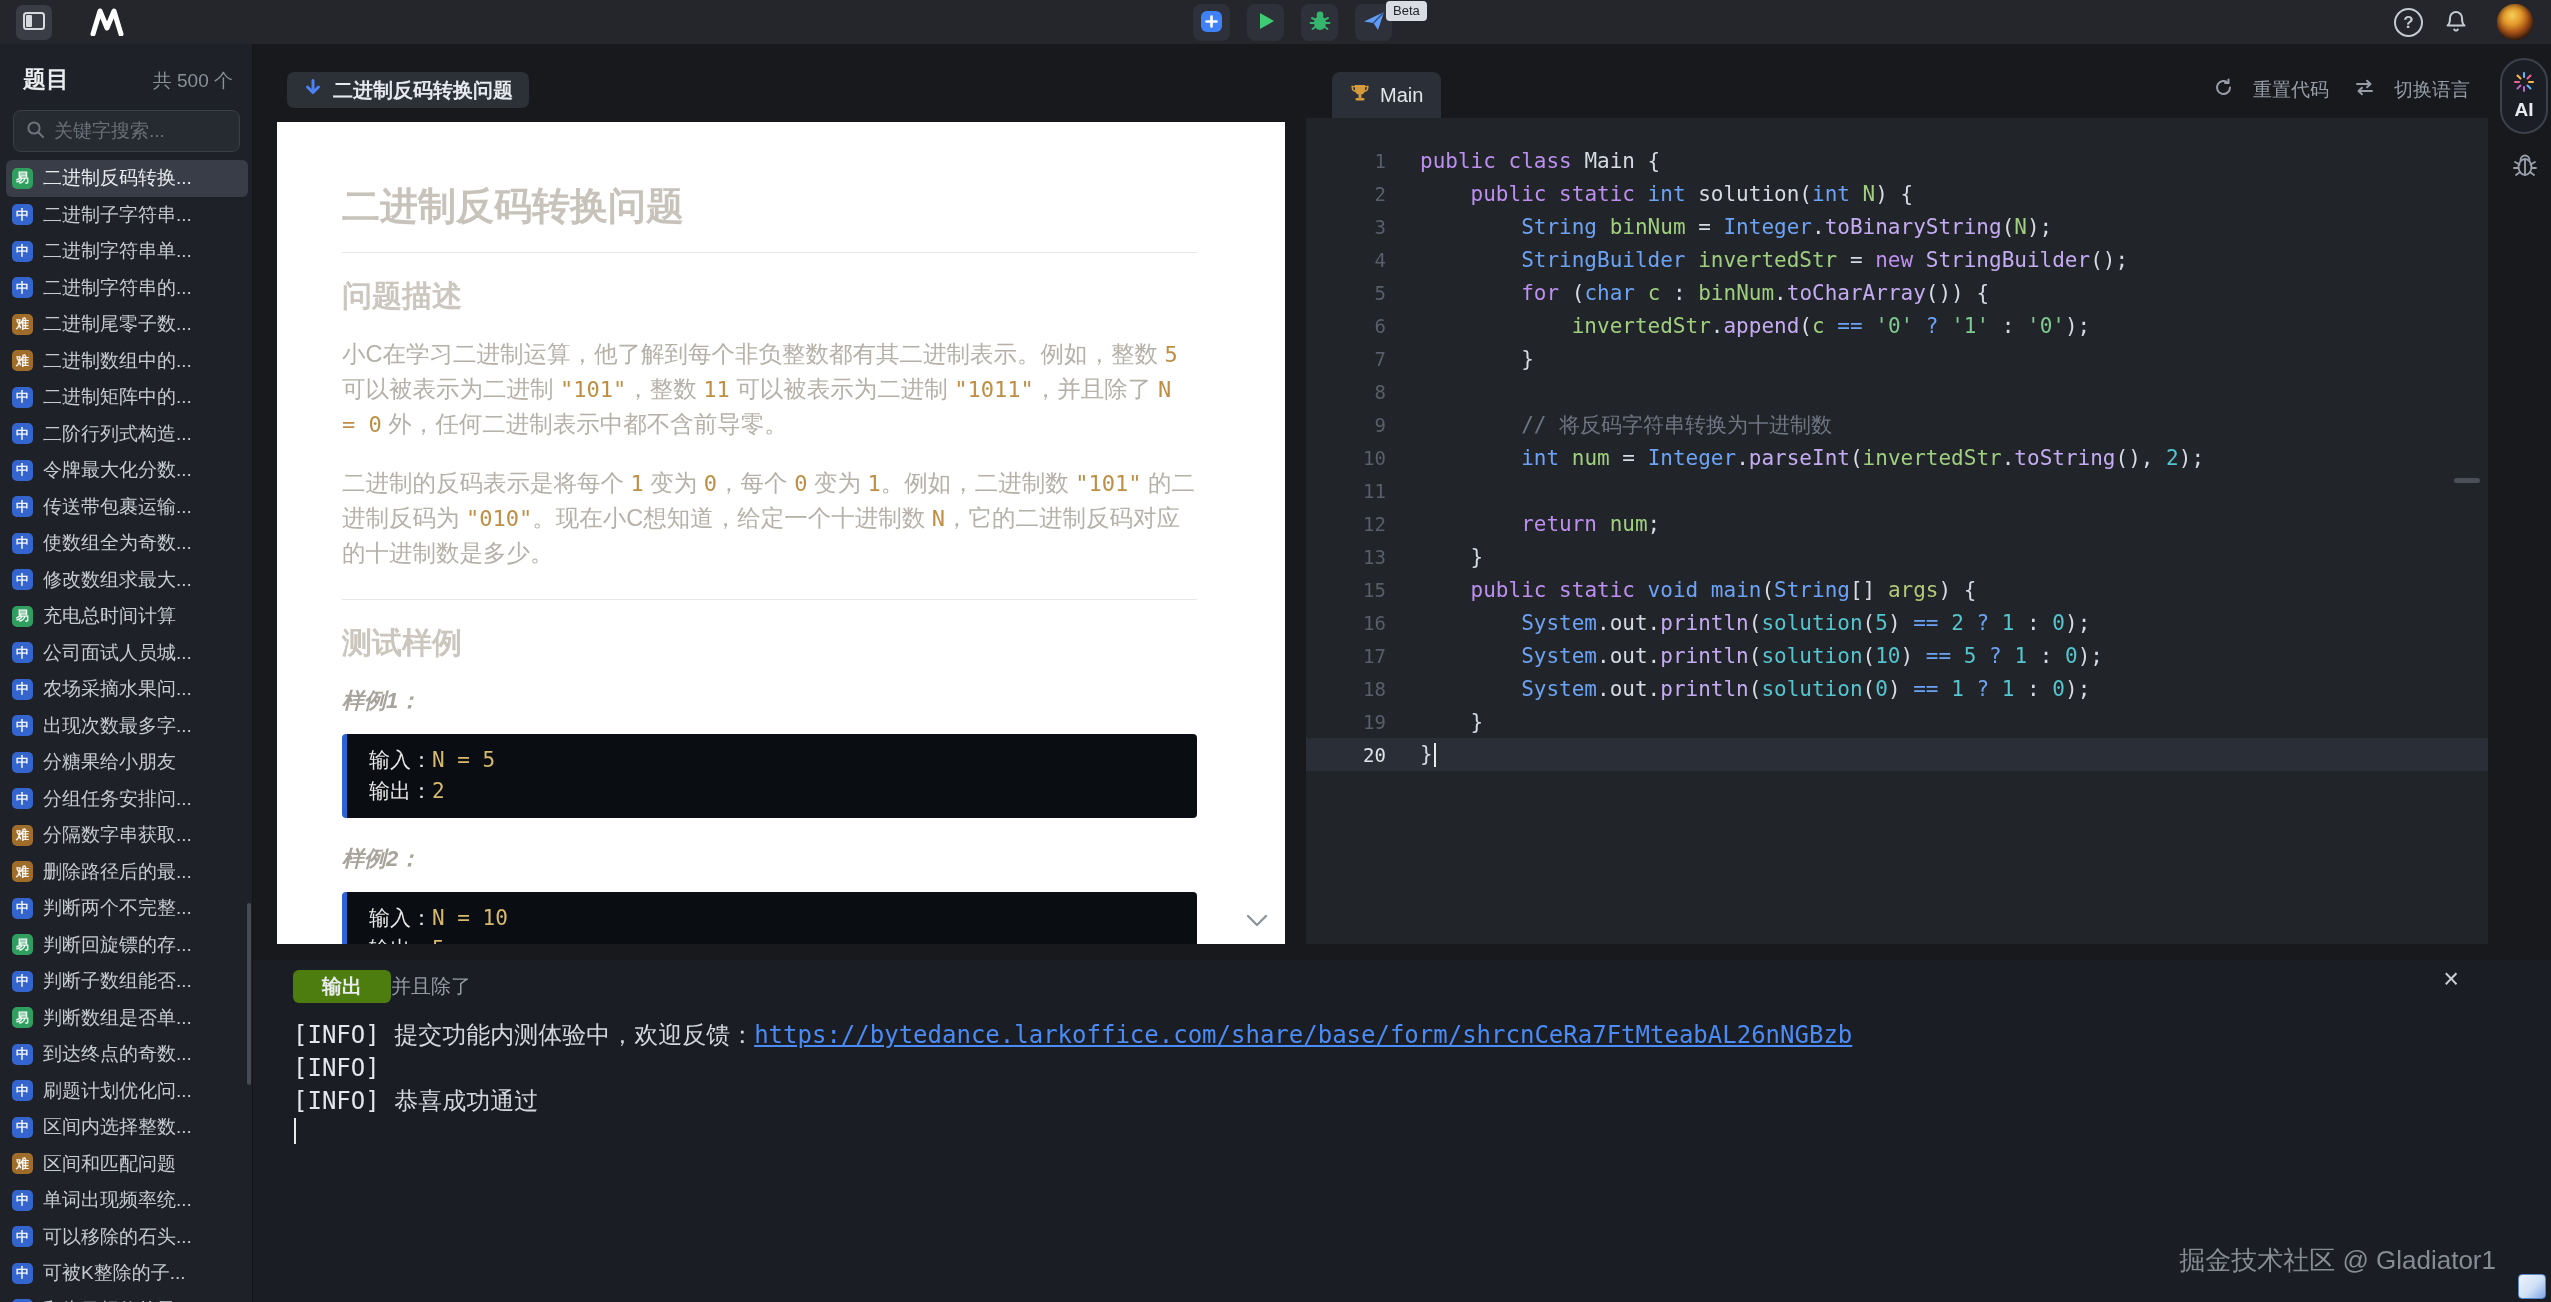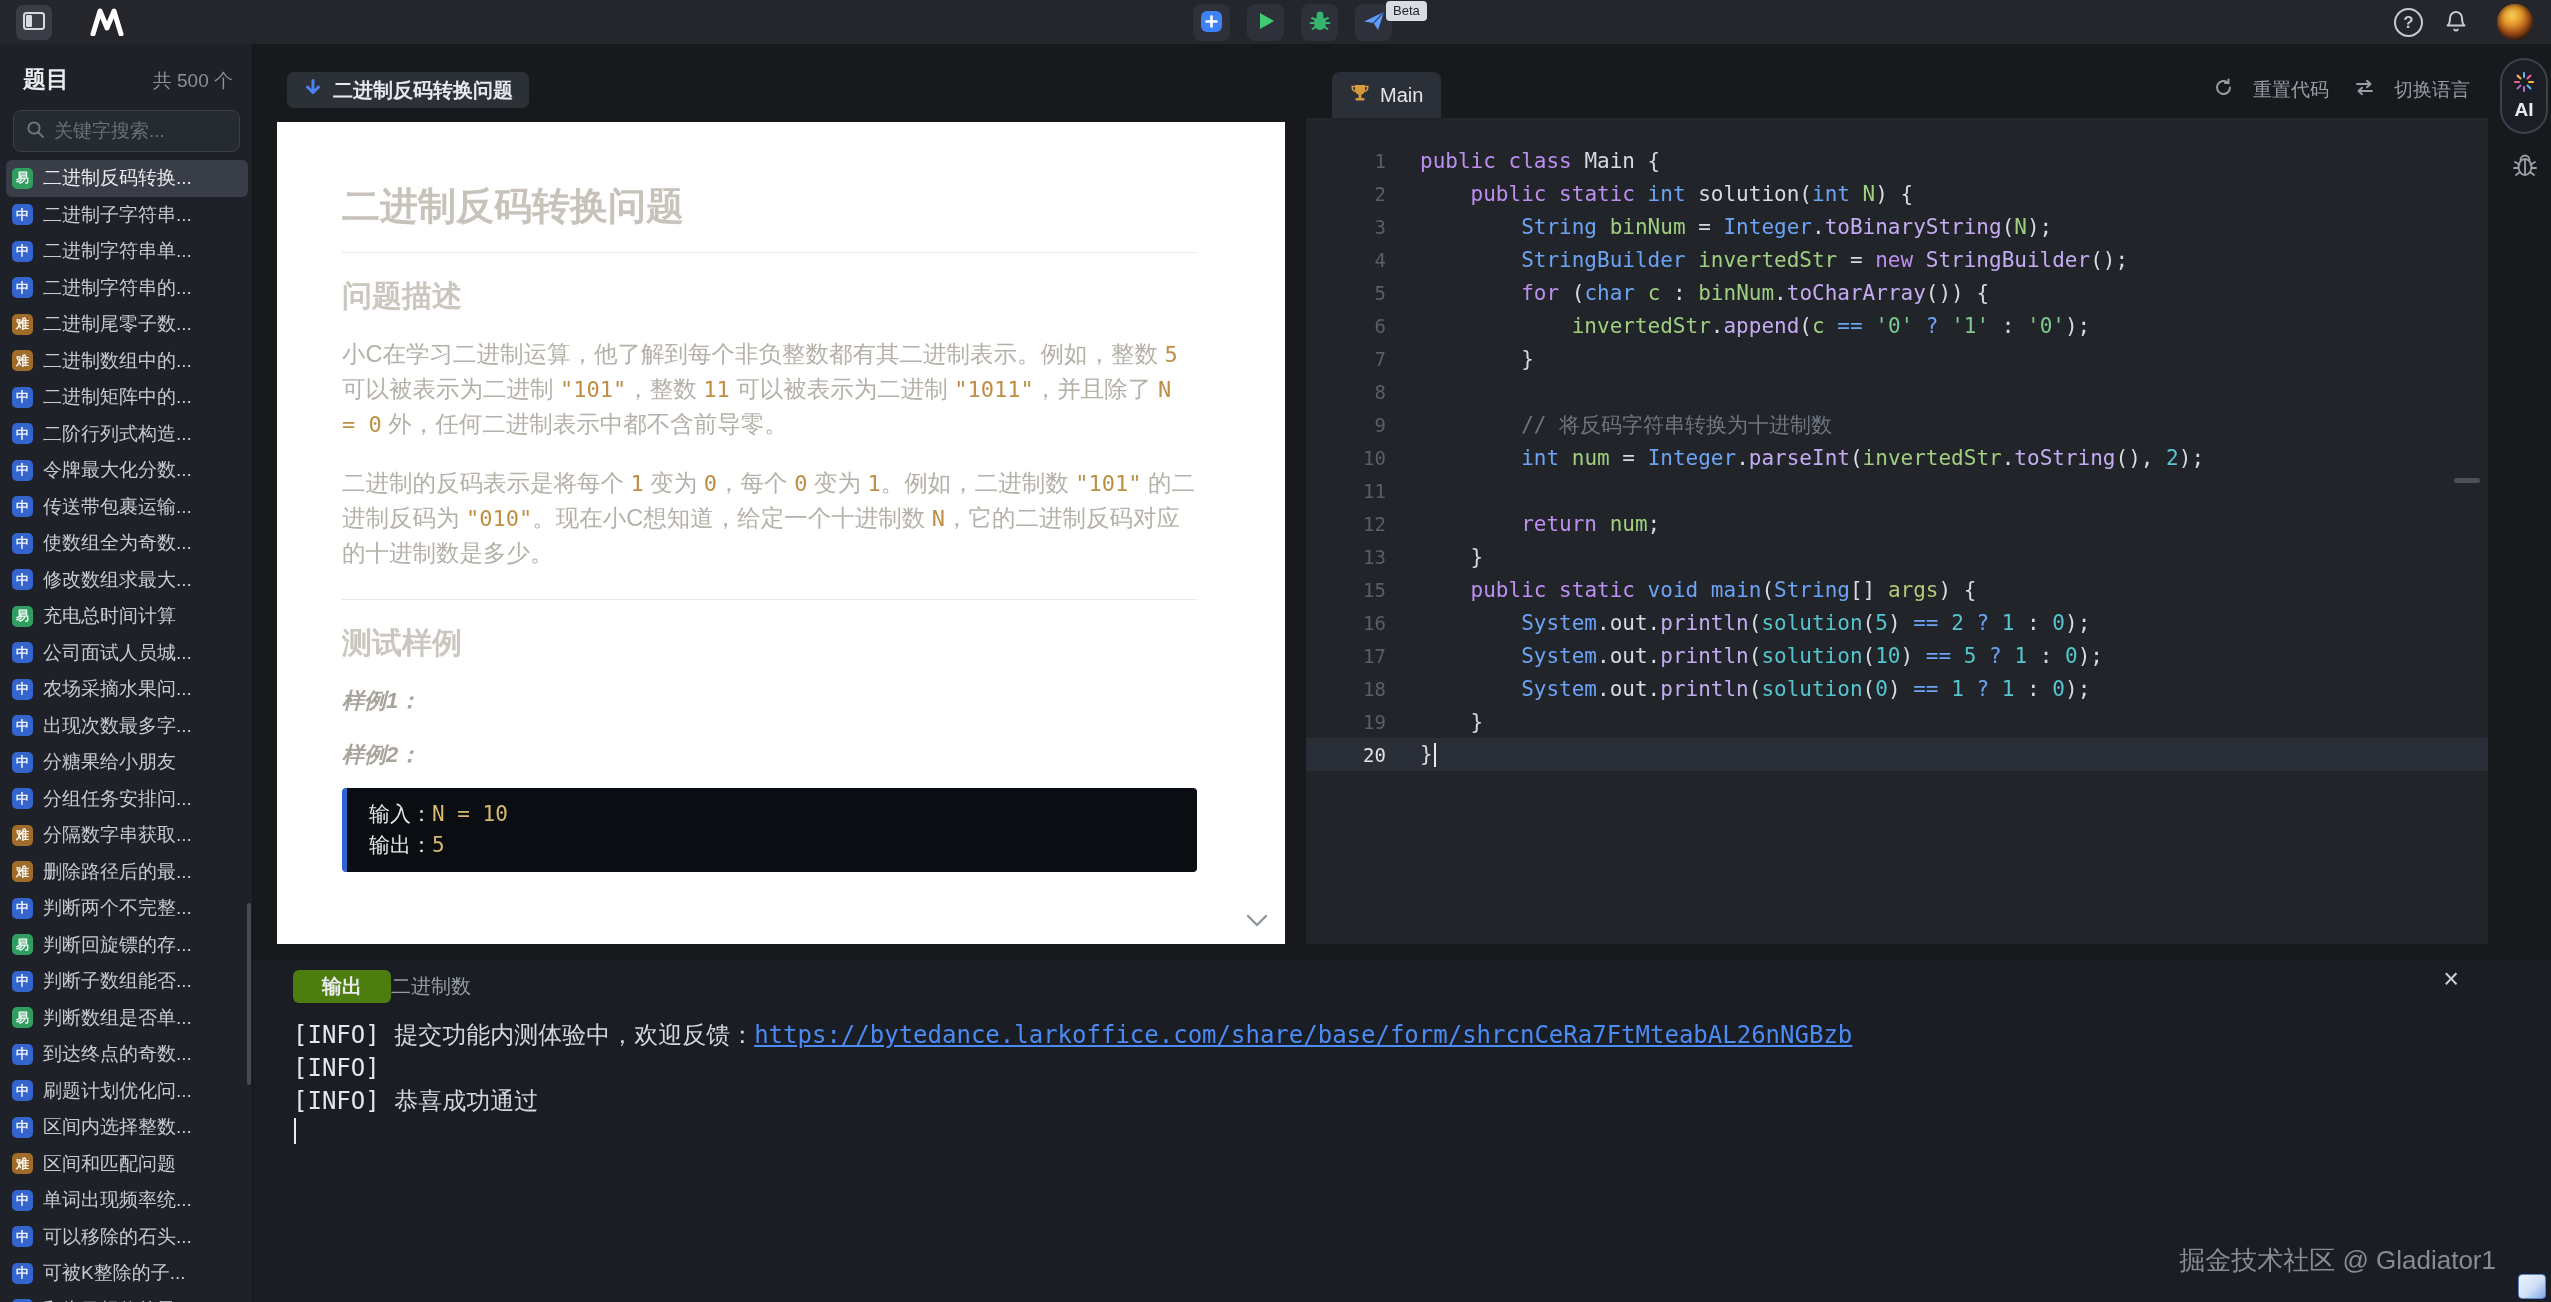--- a/index.html
+++ b/index.html
@@ -319,20 +319,28 @@
 
   <section class="doc-panel">
     <h1 class="doc-title">二进制反码转换问题</h1>
     <hr class="doc-hr">
     <h2 class="doc-h2">问题描述</h2>
     <p class="doc-p"><span>小C在学习二进制运算，他了解到每个非负整数都有其二进制表示。例如，整数 </span><span class="seg-code">5</span><span> 可以被表示为二进制 </span><span class="seg-code">"101"</span><span>，整数 </span><span class="seg-code">11</span><span> 可以被表示为二进制 </span><span class="seg-code">"1011"</span><span>，并且除了 </span><span class="seg-code">N = 0</span><span> 外，任何二进制表示中都不含前导零。</span></p>
     <p class="doc-p"><span>二进制的反码表示是将每个 </span><span class="seg-code">1</span><span> 变为 </span><span class="seg-code">0</span><span>，每个 </span><span class="seg-code">0</span><span> 变为 </span><span class="seg-code">1</span><span>。例如，二进制数 </span><span class="seg-code">"101"</span><span> 的二进制反码为 </span><span class="seg-code">"010"</span><span>。现在小C想知道，给定一个十进制数 </span><span class="seg-code">N</span><span>，它的二进制反码对应的十进制数是多少。</span></p>
     <hr class="doc-hr hr2">
     <h2 class="doc-h2">测试样例</h2>
     <div class="sample-label s1">样例1：</div>
+    <div class="codeblock mono" id="sample1-block">
+        <div>
+    <span class="cb-label">输入：</span><span class="cb-value">N = 5</span>
+  </div>
+        <div>
+    <span class="cb-label">输出：</span><span class="cb-value">2</span>
+  </div>
+      </div>
     <div class="sample-label">样例2：</div>
     <div class="codeblock mono" id="sample2-block">
         <div>
     <span class="cb-label">输入：</span><span class="cb-value">N = 10</span>
   </div>
         <div>
     <span class="cb-label">输出：</span><span class="cb-value">5</span>
   </div>
       </div>
     <span class="doc-chevron">
@@ -452,21 +460,21 @@
     <span class="ln">20</span>
     <span class="code"><span>}</span><span class="ed-cursor"></span></span>
   </li>
         </ul>
       <div class="ed-thumb"></div>
     </div>
   </section>
 
   <section class="console">
     <button class="cons-tab-output">输出</button>
-    <button class="cons-tab-debug">二进制数</button>
+    <button class="cons-tab-debug">并且除了</button>
     <button class="cons-close"><span>×</span></button>
     <div class="cons-body" id="console-body">
         <div class="console-line">
     <span class="cons-prefix">[INFO]</span>
     <span class="cons-msg"> 提交功能内测体验中，欢迎反馈：</span>
     <a class="console-link">https://bytedance.larkoffice.com/share/base/form/shrcnCeRa7FtMteabAL26nNGBzb</a>
   </div>
         <div class="console-line">
     <span class="cons-prefix">[INFO]</span>
     <span class="cons-msg"></span>

